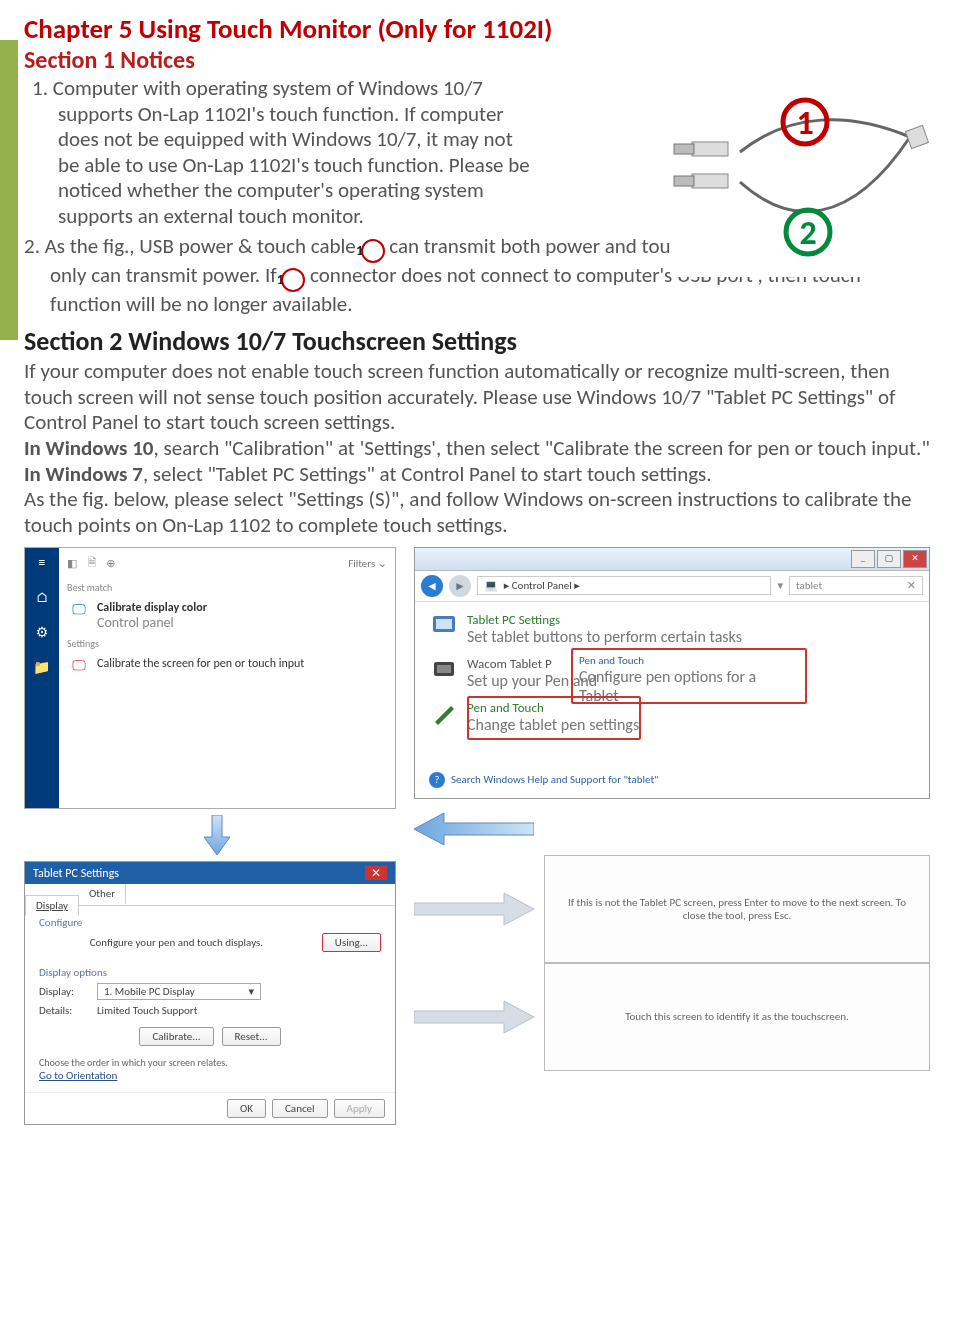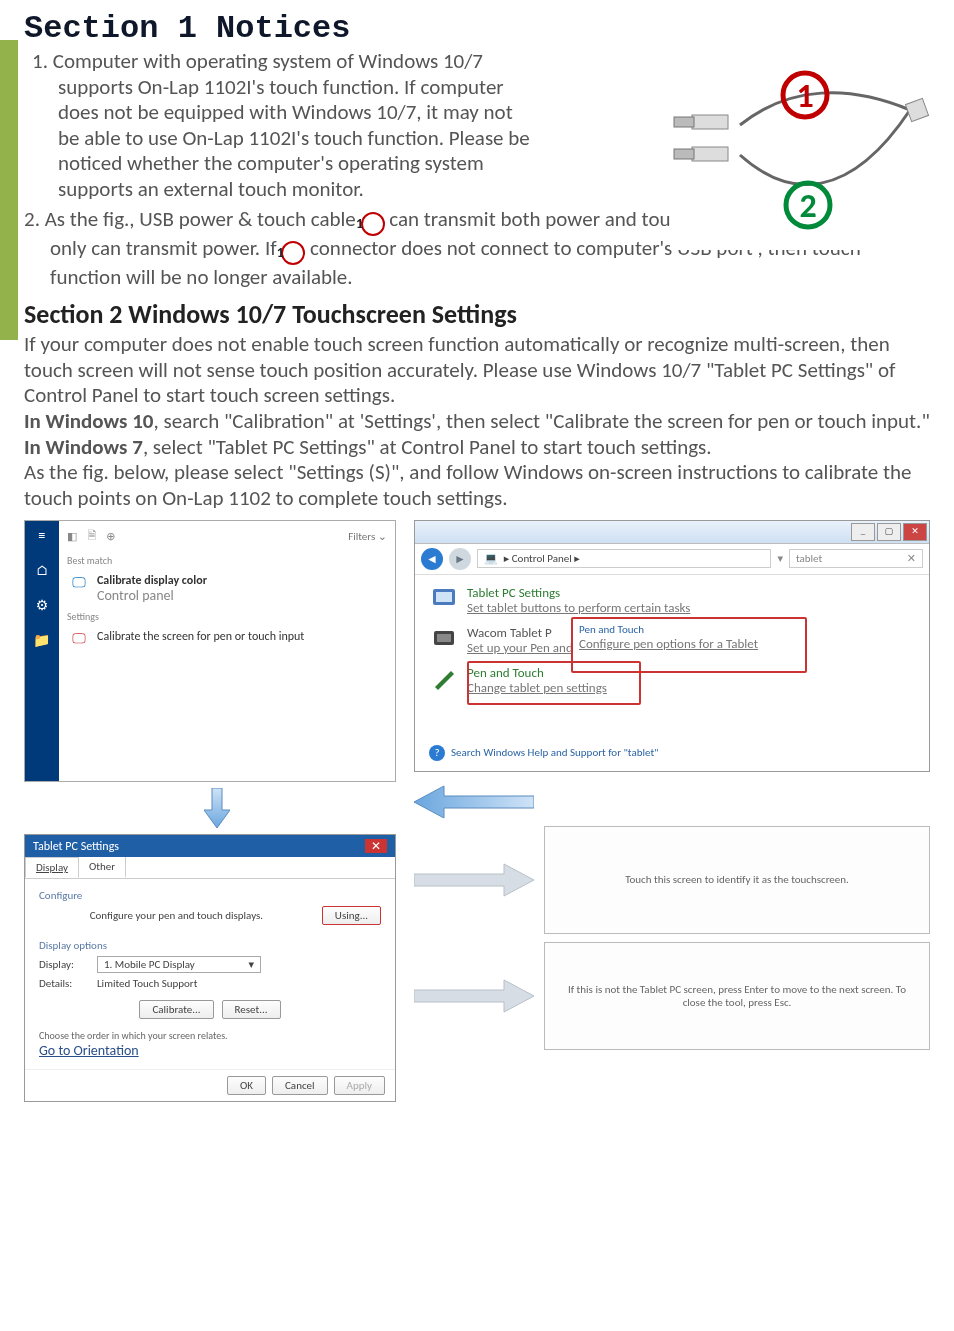--- a/index.html
+++ b/index.html
@@ -26,25 +26,24 @@
     font-size: 22px;
     margin: 6px 0 2px 18px;
   }
   h1.chapter {
     color: #c00000;
     font-size: 27px;
     font-weight: bold;
     margin: 2px 0 0 0;
   }
   h2.section {
-    color: #0f172a;
-    font-size: 32px;
+    color: #b91c1c;
+    font-size: 24px;
     font-weight: bold;
     margin: 0 0 2px 0;
-    font-family: Liberation Mono, monospace;
   }
   h2.section-black {
     color: #222;
     font-size: 26px;
     font-weight: bold;
     margin: 8px 0 2px 0;
   }
   .body-text {
     font-size: 21px;
     color: #555;
@@ -194,21 +193,21 @@
   }
   .td-tab {
     padding: 3px 10px;
     border-right: 1px solid #ccc;
     border-bottom: 2px solid transparent;
   }
   .td-tab.active {
     border: 1px solid #ccc;
     border-bottom: 1px solid #fff;
     position: relative;
-    top: 0;
+    top: 11px;
     background: #fff;
     text-decoration: underline;
   }
   .td-body {
     padding: 10px 14px;
   }
   .td-group-label {
     color: #5a7aa5;
     font-size: 11px;
     margin-bottom: 2px;
@@ -226,21 +225,21 @@
     padding: 2px 12px;
     font-size: 11px;
     border-radius: 2px;
   }
   .td-btn.setup {
     border-color: #c33;
   }
   .td-link {
     color: #2a4f8a;
     text-decoration: underline;
-    font-size: 14px;
+    font-size: 11px;
   }
   .td-select {
     border: 1px solid #aaa;
     padding: 1px 6px;
     width: 150px;
     display: flex;
     justify-content: space-between;
     font-size: 11px;
   }
   .td-footer {
@@ -311,22 +310,21 @@
     width: 26px;height:26px;flex:0 0 26px;
   }
   .cp-link {
     color: #2a64a5;
     font-size: 13px;
     font-weight:500;
   }
   .cp-link.green { color: #2e7d32; }
   .cp-sub {
     color: #777;
-    font-size: 13px;
-    text-decoration: underline;
+    font-size: 16px;
   }
   .cp-red-box {
     border: 2px solid #c33;
     position: absolute;
     border-radius:2px;
   }
   .cp-footer {
     position:absolute;left:14px;bottom:10px;
     display:flex;align-items:center;gap:6px;color:#2a64a5;font-size:11px;
   }
@@ -353,20 +351,21 @@
     display:flex;align-items:center;justify-content:center;text-align:center;
   }
 </style>
 </head>
 <body>
 
 <div class="page">
   <div class="green-tab"></div>
 
 
+  <h1 class="chapter">Chapter 5  Using Touch Monitor (Only for 1102I)</h1>
   <h2 class="section">Section 1  Notices</h2>
 
   <div class="intro-row">
     <div class="body-text intro-left indent-list">1. Computer with operating system of Windows 10/7 supports On-Lap 1102I's touch function. If computer does not be equipped with Windows 10/7, it may not be able to use On-Lap 1102I's touch function. Please be noticed whether the computer's operating system supports an external touch monitor.</div>
 
     <div class="cable-box">
       <svg viewBox="0 0 260 195">
 
         <path d="M70 70 C 120 30, 180 30, 240 55" stroke="#666" stroke-width="3" fill="none"></path>
         <path d="M70 100 C 120 145, 180 145, 240 55" stroke="#666" stroke-width="3" fill="none"></path>
@@ -574,37 +573,37 @@
             <defs>
               <linearGradient id="g2" x1="1" y1="0" x2="0" y2="0">
                 <stop offset="0" stop-color="#cfe3f7"></stop>
                 <stop offset="1" stop-color="#6aa6de"></stop>
               </linearGradient>
             </defs>
           <path d="M120 12 H30 V2 L0 18 L30 34 V24 H120 Z" fill="url(#g2)" stroke="#5a8cc0"></path>
         </svg>
       </div>
 
+      <div style="display:flex;gap:10px;align-items:center;margin-top:8px;">
+        <div class="gray-arrow">
+          <svg viewBox="0 0 120 40">
+              <path d="M0 14 H90 V4 L120 20 L90 36 V26 H0 Z" fill="#d6dde4" stroke="#b7c0c8"></path>
+            </svg>
+        </div>
+        <div class="calib-screen" style="flex:1;">
+          <span>If this is not the Tablet PC screen, press Enter to move to the next screen. To close the tool, press Esc.</span>
+        </div>
+      </div>
+
       <div style="display:flex;gap:10px;align-items:center;">
         <div class="gray-arrow">
           <svg viewBox="0 0 120 40">
               <path d="M0 14 H90 V4 L120 20 L90 36 V26 H0 Z" fill="#d6dde4" stroke="#b7c0c8"></path>
             </svg>
         </div>
         <div class="calib-screen" style="flex:1;">
           <span>Touch this screen to identify it as the touchscreen.</span>
         </div>
       </div>
 
-      <div style="display:flex;gap:10px;align-items:center;margin-top:8px;">
-        <div class="gray-arrow">
-          <svg viewBox="0 0 120 40">
-              <path d="M0 14 H90 V4 L120 20 L90 36 V26 H0 Z" fill="#d6dde4" stroke="#b7c0c8"></path>
-            </svg>
-        </div>
-        <div class="calib-screen" style="flex:1;">
-          <span>If this is not the Tablet PC screen, press Enter to move to the next screen. To close the tool, press Esc.</span>
-        </div>
-      </div>
-
     </div>
   </div>
 </div>
 
 </body></html>

